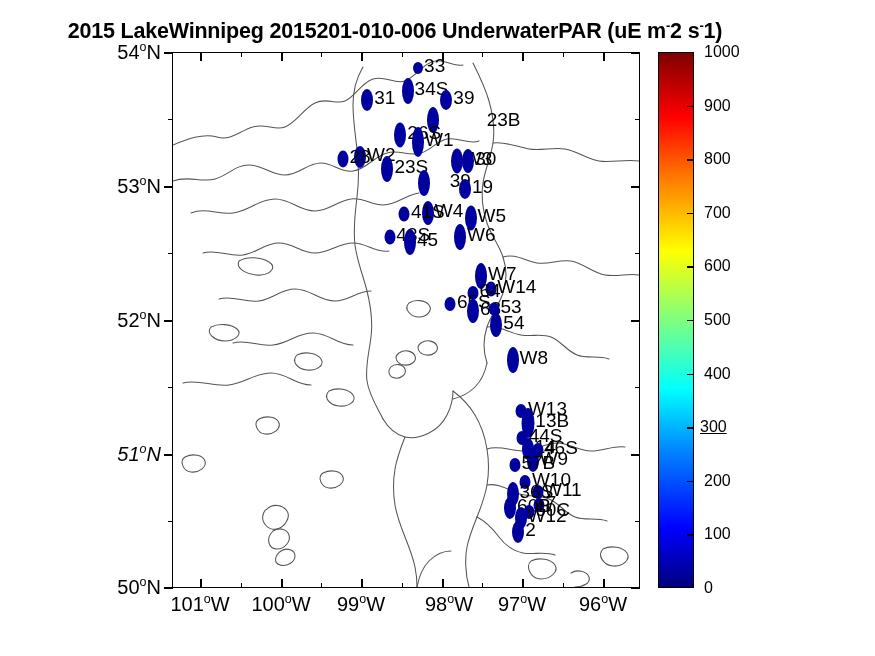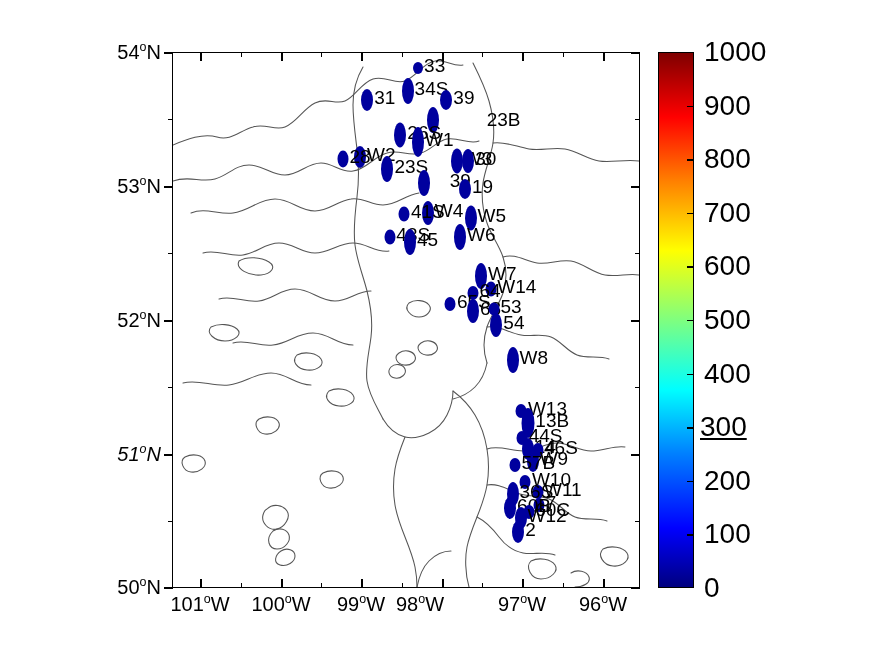--- a/index.html
+++ b/index.html
@@ -45,27 +45,28 @@
           #00007F  0%,
           #0000FF  11%,
           #0080FF  25%,
           #00FFFF  37%,
           #7FFF7F  50%,
           #FFFF00  63%,
           #FF8000  76%,
           #FF0000  88%,
           #7F0000 100%);}
   .cbtk{position:absolute;background:#000;height:1.4px;width:7px;}
-  .cblab{position:absolute;font-size:28px;white-space:nowrap;transform:translateY(-50%);}
+  .cblab{position:absolute;font-size:16px;white-space:nowrap;transform:translateY(-50%);}
 </style>
 </head>
 <body>
 
 <div id="figure">
 
+  <div id="title"><span>2015 LakeWinnipeg 2015201-010-006 UnderwaterPAR (uE m</span><sup>-</sup><span>2 s</span><sup>-</sup><span>1)</span></div>
 
   <div id="axes">
     <div id="mapclip">
       <svg id="mapsvg" width="466" height="534" viewBox="0 0 466 534">
         <g fill="none" stroke="#555555" stroke-width="1.05" stroke-linejoin="round" stroke-linecap="round">
 
           <path d="M0,92 C14,86 30,80 44,84 C58,88 66,78 80,74 C92,70 102,78 112,74
                    C124,69 130,56 142,50 C154,44 162,52 172,48 C182,44 188,30 200,26
                    C212,22 222,32 232,28 C244,23 250,10 262,8 C272,6 280,14 290,12"></path>
           <path d="M0,128 C16,122 28,130 42,126 C56,122 62,112 76,112 C90,112 98,122 112,122
@@ -189,21 +190,21 @@
   <div class="tk ymaj" style="left:631px;top:454px;"></div>
   <div class="tk ymaj" style="left:631px;top:587px;"></div>
   <div class="tk ymin" style="left:635px;top:119px;"></div>
   <div class="tk ymin" style="left:635px;top:253px;"></div>
   <div class="tk ymin" style="left:635px;top:387px;"></div>
   <div class="tk ymin" style="left:635px;top:521px;"></div>
 
   <div class="xlab" style="left:200px;top:592px;"><span>101</span><sup>o</sup><span>W</span></div>
   <div class="xlab" style="left:281px;top:592px;"><span>100</span><sup>o</sup><span>W</span></div>
   <div class="xlab" style="left:361px;top:592px;"><span>99</span><sup>o</sup><span>W</span></div>
-  <div class="xlab" style="left:420px;top:592px;"><span>98</span><sup>o</sup><span>W</span></div>
+  <div class="xlab" style="left:449px;top:592px;"><span>98</span><sup>o</sup><span>W</span></div>
   <div class="xlab" style="left:522px;top:592px;"><span>97</span><sup>o</sup><span>W</span></div>
   <div class="xlab" style="left:603px;top:592px;"><span>96</span><sup>o</sup><span>W</span></div>
 
   <div class="ylab" style="left:95px;top:52px;width:66px;"><span>54</span><sup>o</sup><span>N</span></div>
   <div class="ylab" style="left:95px;top:186px;width:66px;"><span>53</span><sup>o</sup><span>N</span></div>
   <div class="ylab" style="left:95px;top:320px;width:66px;"><span>52</span><sup>o</sup><span>N</span></div>
   <div class="ylab" style="left:95px;top:454px;width:66px;font-style:italic;"><span>51</span><sup>o</sup><span>N</span></div>
   <div class="ylab" style="left:95px;top:587px;width:66px;"><span>50</span><sup>o</sup><span>N</span></div>
 
   <div id="cbar"></div>

